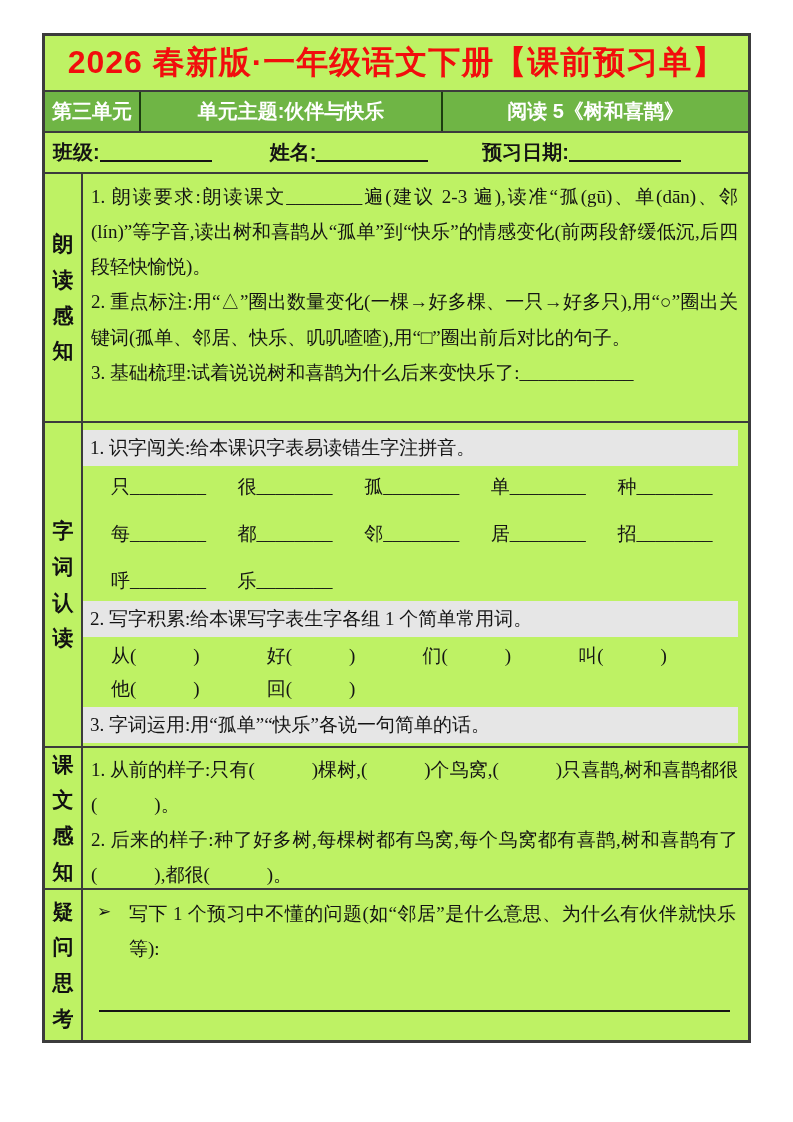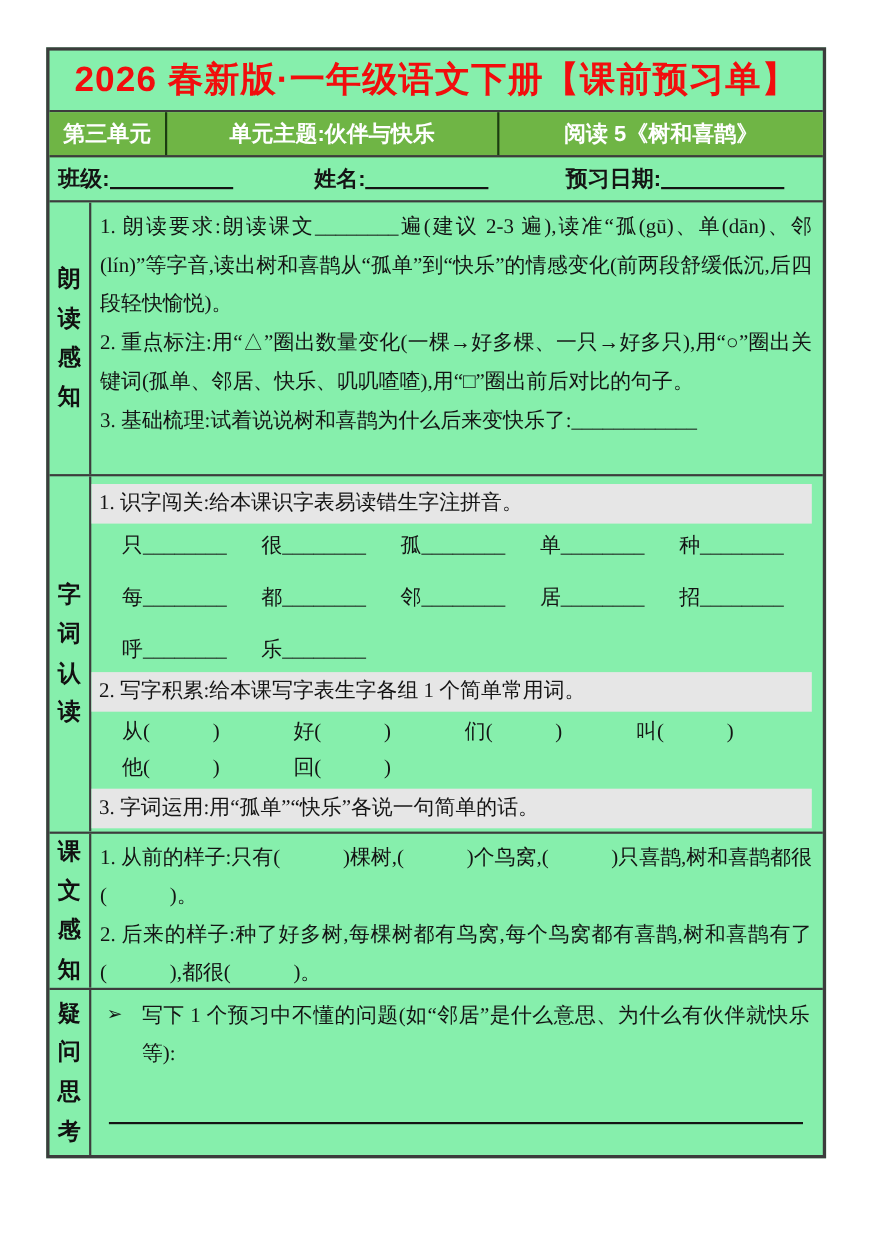--- a/index.html
+++ b/index.html
@@ -5,22 +5,22 @@
   * { margin:0; padding:0; box-sizing:border-box; }
   html,body { width:793px; background:#ffffff; }
   body {
     position:relative; height:1122px;
     font-family:"Liberation Serif", serif;
     color:#141414;
   }
   .sheet { position:absolute; left:0; top:0; width:793px; height:1122px; background:#fff; }
 
   .worksheet {
-    position:absolute; left:42px; top:43px; width:709px;
-    border:3px solid #3c3c3c; background:#86efac;
+    position:absolute; left:42px; top:33px; width:709px;
+    border:3px solid #3c3c3c; background:#bef264;
   }
 
   
   .title-row {
     height:56px; border-bottom:2px solid #3c3c3c;
     display:flex; align-items:center; justify-content:center;
     font-family:"Liberation Sans", sans-serif;
     font-weight:bold; font-size:32px; letter-spacing:1px;
     color:#f20d0d; white-space:nowrap; overflow:hidden;
   }
@@ -29,30 +29,30 @@
   .unit-bar {
     height:41px; border-bottom:2px solid #3c3c3c;
     display:flex; background:#6fb545;
     font-family:"Liberation Sans", sans-serif;
     font-weight:bold; font-size:20px; color:#ffffff;
   }
   .unit-bar .cell {
     display:flex; align-items:center; justify-content:center;
     white-space:nowrap; overflow:hidden;
   }
-  .cell-unit   { width:107px; border-right:2px solid #1c3d10; }
+  .cell-unit   { width:96px; border-right:2px solid #1c3d10; }
   .cell-theme  { width:302px; border-right:2px solid #1c3d10; }
   .cell-lesson { flex:1; }
 
   
   .info-bar {
     height:41px; border-bottom:2px solid #3c3c3c;
     display:flex; align-items:center; padding-left:8px;
     font-family:"Liberation Sans", sans-serif;
-    font-weight:bold; font-size:20px; white-space:nowrap; overflow:hidden;gap:16px;
+    font-weight:bold; font-size:20px; white-space:nowrap; overflow:hidden;
   }
   .info-group { display:flex; align-items:baseline; }
   .info-group + .info-group.g2 { margin-left:58px; }
   .info-group + .info-group.g3 { margin-left:54px; }
   .uline {
     display:inline-block; width:112px; height:0.9em;
     border-bottom:2px solid #141414; transform:translateY(3px);
   }
 
   

